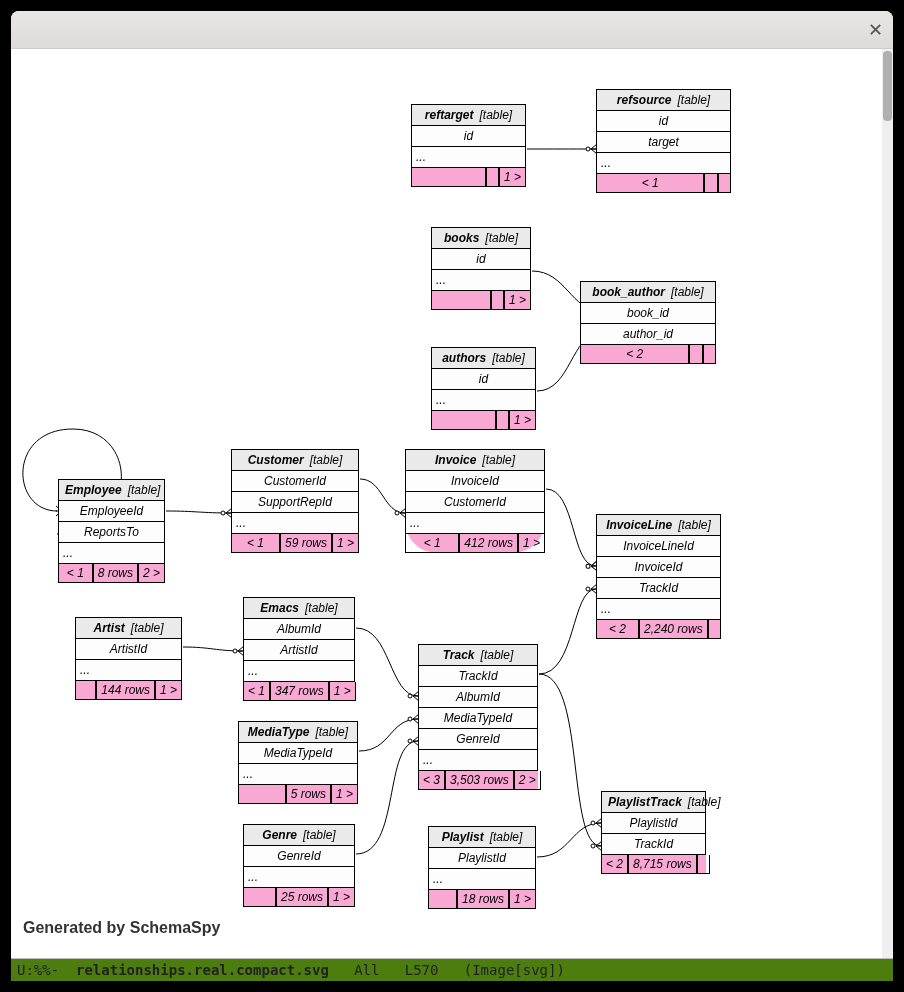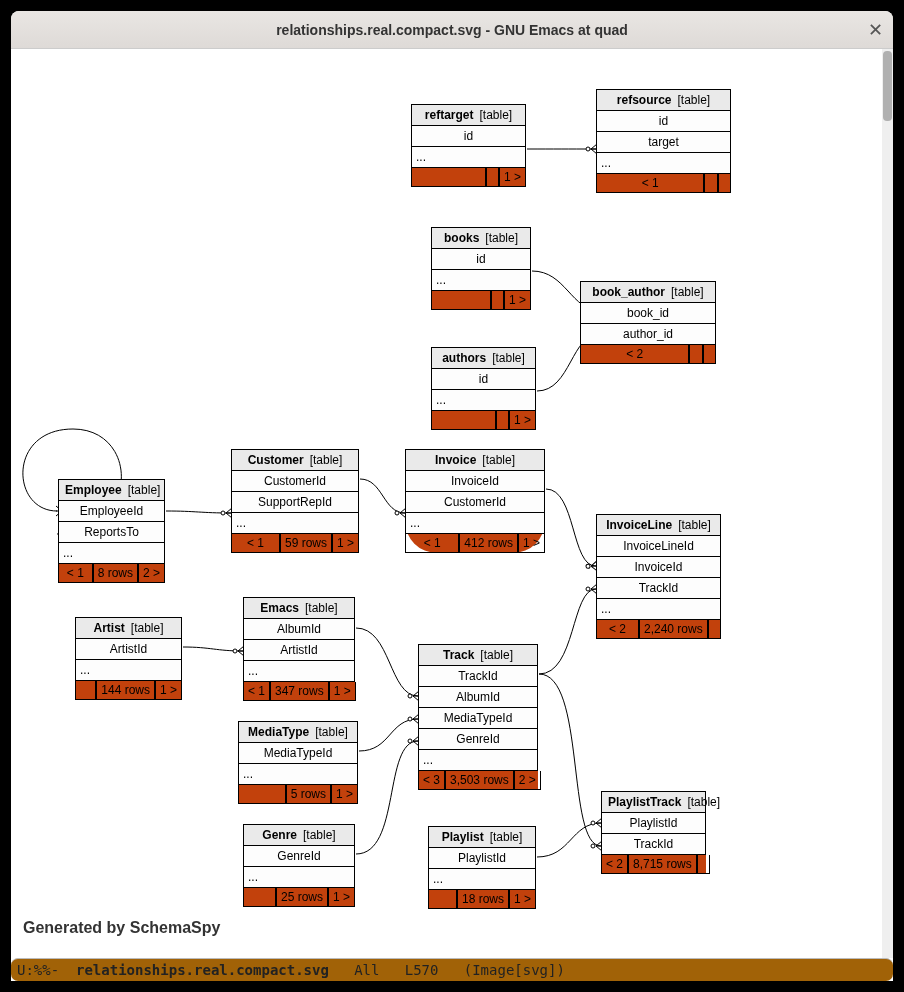--- a/index.html
+++ b/index.html
@@ -66,51 +66,51 @@
     position: absolute;
     left: 1px;
     right: 1px;
     top: 2px;
     height: 70px;
     background: #b0b0b0;
     border-radius: 4px;
   }
   .statusbar {
     height: 22px;
-    background: #a16207;
+    background: #4d7c0f;
     border-top: 1px solid #bbb;
     font-family: "DejaVu Sans Mono", Menlo, Consolas, monospace;
     font-size: 14px;
     line-height: 22px;
     padding-left: 6px;
     white-space: pre;
     color: #222;
-    border-radius: 7px;
   }
   .statusbar b { font-weight: bold; }
 
   
   .canvas {
     position: absolute;
     inset: 0;
   }
   svg.links {
     position: absolute;
     left: 0;
     top: 0;
     width: 100%;
     height: 100%;
   }
   .table {
     position: absolute;
-    background: #c2410c;
+    background: #f9a8d4;
     font-size: 12px;
     color: #000;
     text-align: center;
     box-sizing: border-box;
+    font-style: italic;
   }
   .table .hdr {
     background: #eaeaea;
     border: 1px solid #000;
     padding: 3px 6px;
     white-space: nowrap;
   }
   .table .hdr b { font-weight: bold; }
   .table .typ { font-weight: normal; margin-left: 6px; }
   .table .row {
@@ -144,21 +144,20 @@
     font-size: 16px;
     color: #333;
     font-weight: bold;
   }
 </style>
 </head>
 <body>
 
 <div class="window">
   <div class="titlebar">
-    <span class="title">relationships.real.compact.svg - GNU Emacs at quad</span>
     <span class="close" title="Close">✕</span>
   </div>
 
   <div class="content">
     <div class="canvas">
 
       <svg class="links">
         <defs>
 
           <marker id="crow" viewBox="0 0 12 12" refX="11" refY="6" markerWidth="12" markerHeight="12" orient="auto">

